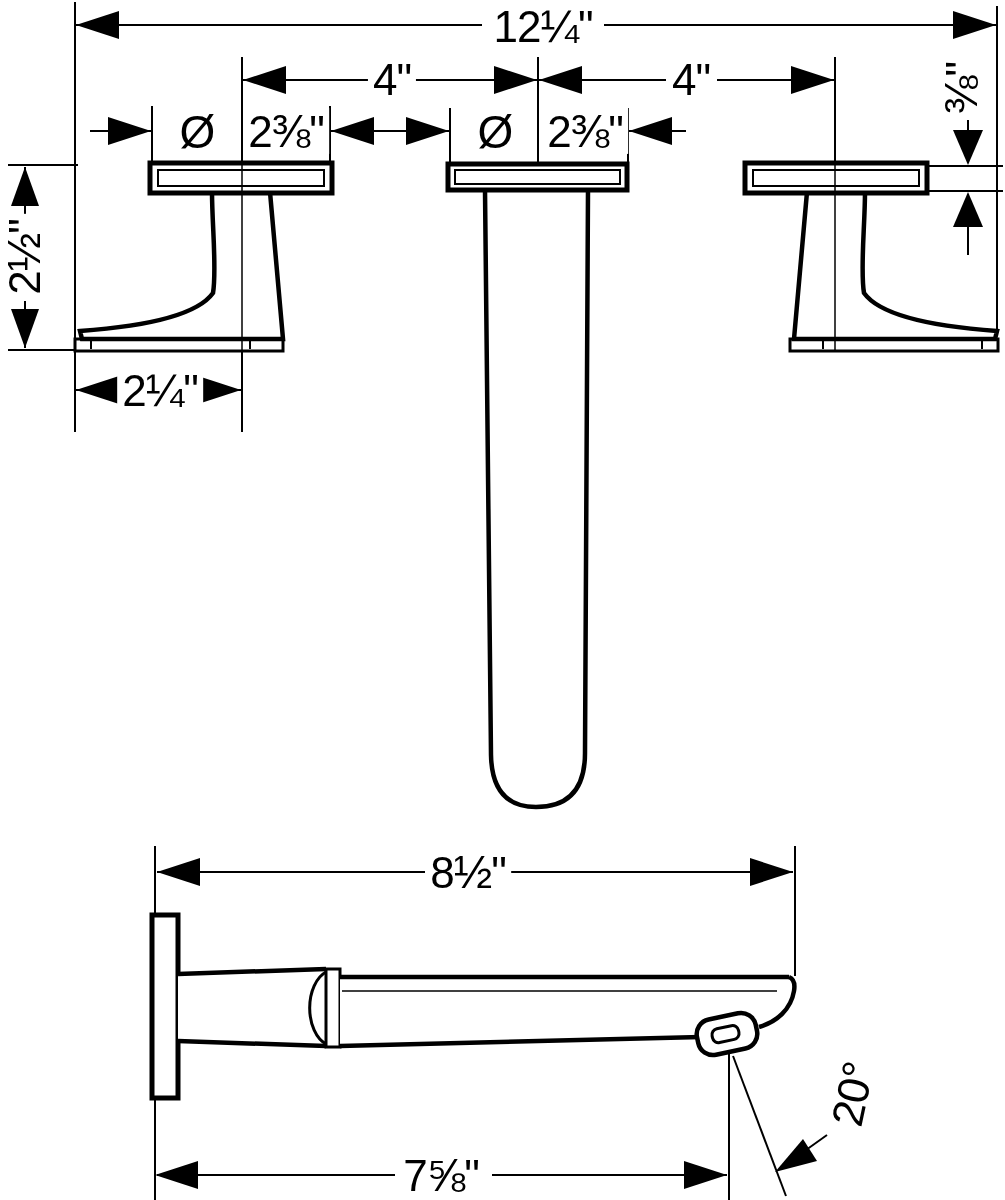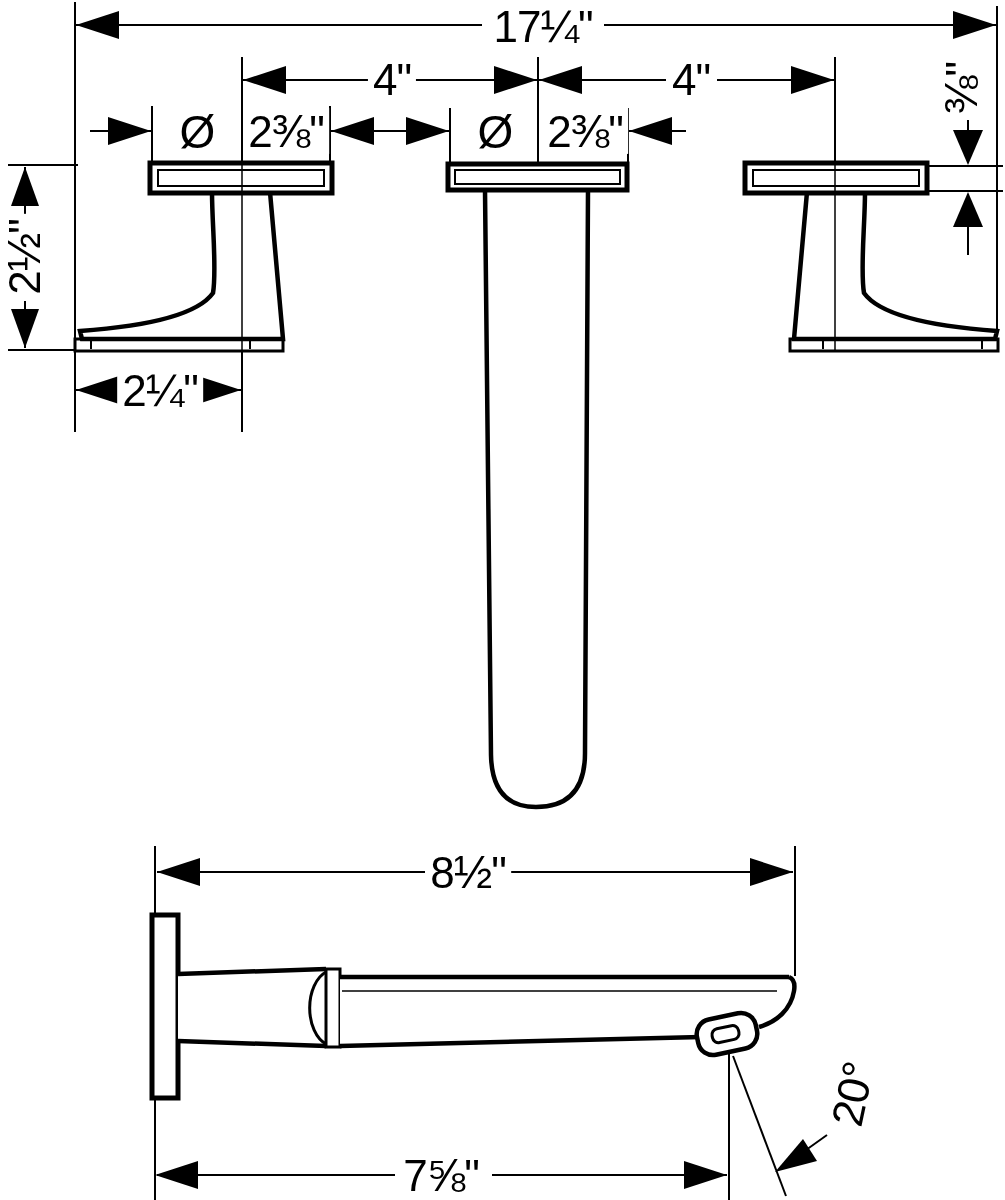--- a/index.html
+++ b/index.html
@@ -148,21 +148,21 @@
       <path class="t4" d="M340,977 H789"></path>
       <path class="t15" d="M342,991 H777"></path>
       <path class="t4" d="M340,1046 L701,1037"></path>
       <rect class="shape4" x="697" y="1016" width="60" height="36" rx="15" transform="rotate(-12 727 1034)"></rect>
       <rect class="shape3" x="712" y="1027" width="27" height="14" rx="6" transform="rotate(-12 726 1034)"></rect>
       <path class="t4" d="M789,977 C794,979 795,985 794,991 C791,1009 777,1022 759,1027"></path>
     </g>
   </svg>
 
   <div class="dlabel" style="left:543px; top:26px;">
-    <span>17</span><span class="fr">¼</span><span>"</span>
+    <span>12</span><span class="fr">¼</span><span>"</span>
   </div>
 
   <div class="dlabel" style="left:392px; top:79px;">
     <span>4</span><span class="fr"></span><span>"</span>
   </div>
 
   <div class="dlabel" style="left:691px; top:79px;">
     <span>4</span><span class="fr"></span><span>"</span>
   </div>
 

